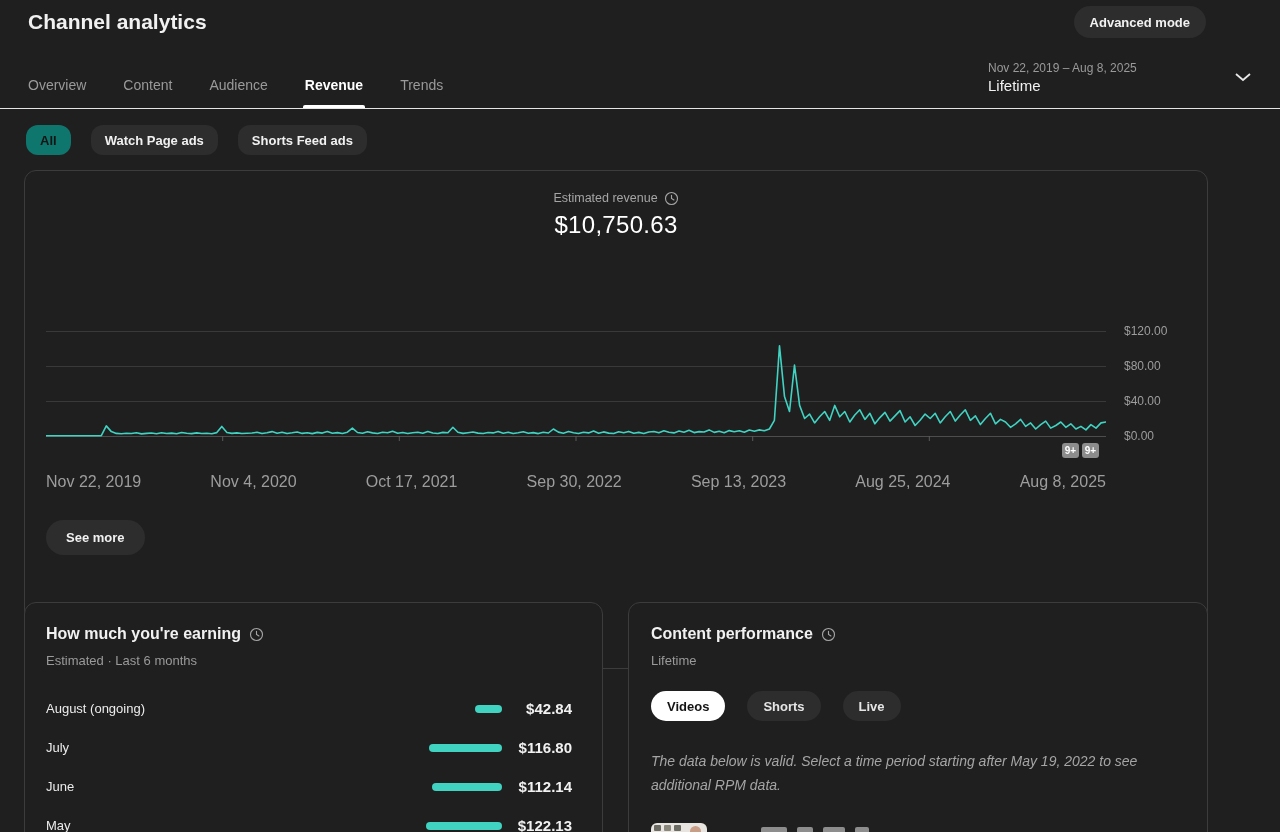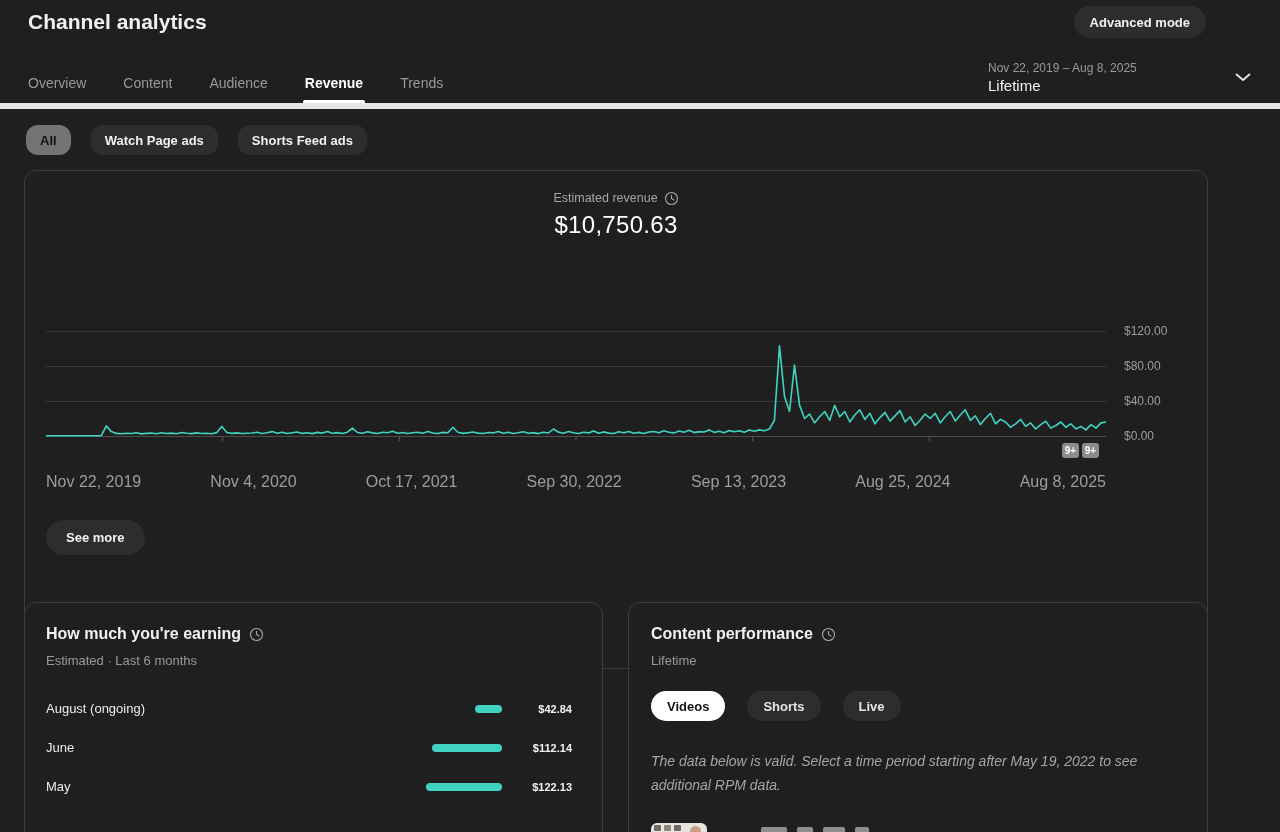--- a/index.html
+++ b/index.html
@@ -22,21 +22,21 @@
     background:#2d2d2d; color:#f1f1f1;
     border:none; border-radius:17px;
     height:32px; padding:0 16px;
     font-size:13px; font-weight:bold;
     font-family:inherit; cursor:pointer;
   }
 
   
   .tabbar {
     position:absolute; left:0; top:62px; width:1280px; height:47px;
-    border-bottom:6px solid #e5e5e5;
+    border-bottom:1px solid #e5e5e5;
   }
   .tabs { display:flex; gap:37px; margin-left:28px; height:100%; }
   .tab {
     position:relative; display:flex; align-items:center;
     font-size:14px; font-weight:500; color:#9a9a9a; cursor:pointer;
   }
   .tab.active { color:#ffffff; font-weight:bold; }
   .tab.active::after {
     content:""; position:absolute; left:-2px; right:-2px; bottom:0;
     height:3px; background:#ffffff; border-radius:2px 2px 0 0;
@@ -53,21 +53,21 @@
   .chev { width:18px; height:10px; margin-right:-44px; margin-left:60px; }
 
   
   .chip-row { position:absolute; left:26px; top:125px; display:flex; gap:20px; }
   .chip {
     height:30px; padding:0 14px; border-radius:12px;
     background:#2d2d2d; color:#f1f1f1;
     font-size:13px; font-weight:bold; font-family:inherit;
     border:none; display:flex; align-items:center; cursor:pointer;
   }
-  .chip.selected { background:#737373; color:#141414; }
+  .chip.selected { background:#0f766e; color:#141414; }
 
   
   .card {
     position:absolute; background:#1f1f1f;
     border:1px solid #3c3c3c; border-radius:12px;
   }
   .card-main { left:24px; top:170px; width:1184px; height:499px; }
   .card-earning { left:24px; top:602px; width:579px; height:280px; }
   .card-perf { left:628px; top:602px; width:580px; height:280px; }
 
@@ -113,21 +113,21 @@
 
   
   .earn-rows { position:absolute; left:0; top:86px; width:100%; }
   .earn-row {
     height:39px; display:flex; align-items:center;
     padding-left:21px; padding-right:30px;
   }
   .earn-label { flex:1; font-size:13px; color:#ececec; }
   .earn-barwrap { width:80px; display:flex; justify-content:flex-end; margin-right:12px; }
   .earn-bar { height:8px; border-radius:4px; background:var(--accent); }
-  .earn-value { width:58px; text-align:right; font-size:11px; font-weight:bold; color:#f1f1f1; }
+  .earn-value { width:58px; text-align:right; font-size:15px; font-weight:bold; color:#f1f1f1; }
 
   
   .perf-chips { position:absolute; left:22px; top:88px; display:flex; gap:22px; }
   .perf-chip {
     height:30px; padding:0 16px; border-radius:16px;
     background:#2d2d2d; color:#e5e5e5; border:none;
     font-size:13px; font-weight:bold; font-family:inherit;
     display:flex; align-items:center; cursor:pointer;
   }
   .perf-chip.selected { background:#ffffff; color:#141414; }
@@ -241,20 +241,27 @@
 
   <div class="earn-rows">
     <div class="earn-row">
       <span class="earn-label">August (ongoing)</span>
       <span class="earn-barwrap">
           <span class="earn-bar" style="width: 27px;"></span>
         </span>
       <span class="earn-value">$42.84</span>
     </div>
     <div class="earn-row">
+      <span class="earn-label">July</span>
+      <span class="earn-barwrap">
+          <span class="earn-bar" style="width: 73px;"></span>
+        </span>
+      <span class="earn-value">$116.80</span>
+    </div>
+    <div class="earn-row">
       <span class="earn-label">June</span>
       <span class="earn-barwrap">
           <span class="earn-bar" style="width: 70px;"></span>
         </span>
       <span class="earn-value">$112.14</span>
     </div>
     <div class="earn-row">
       <span class="earn-label">May</span>
       <span class="earn-barwrap">
           <span class="earn-bar" style="width: 76px;"></span>

